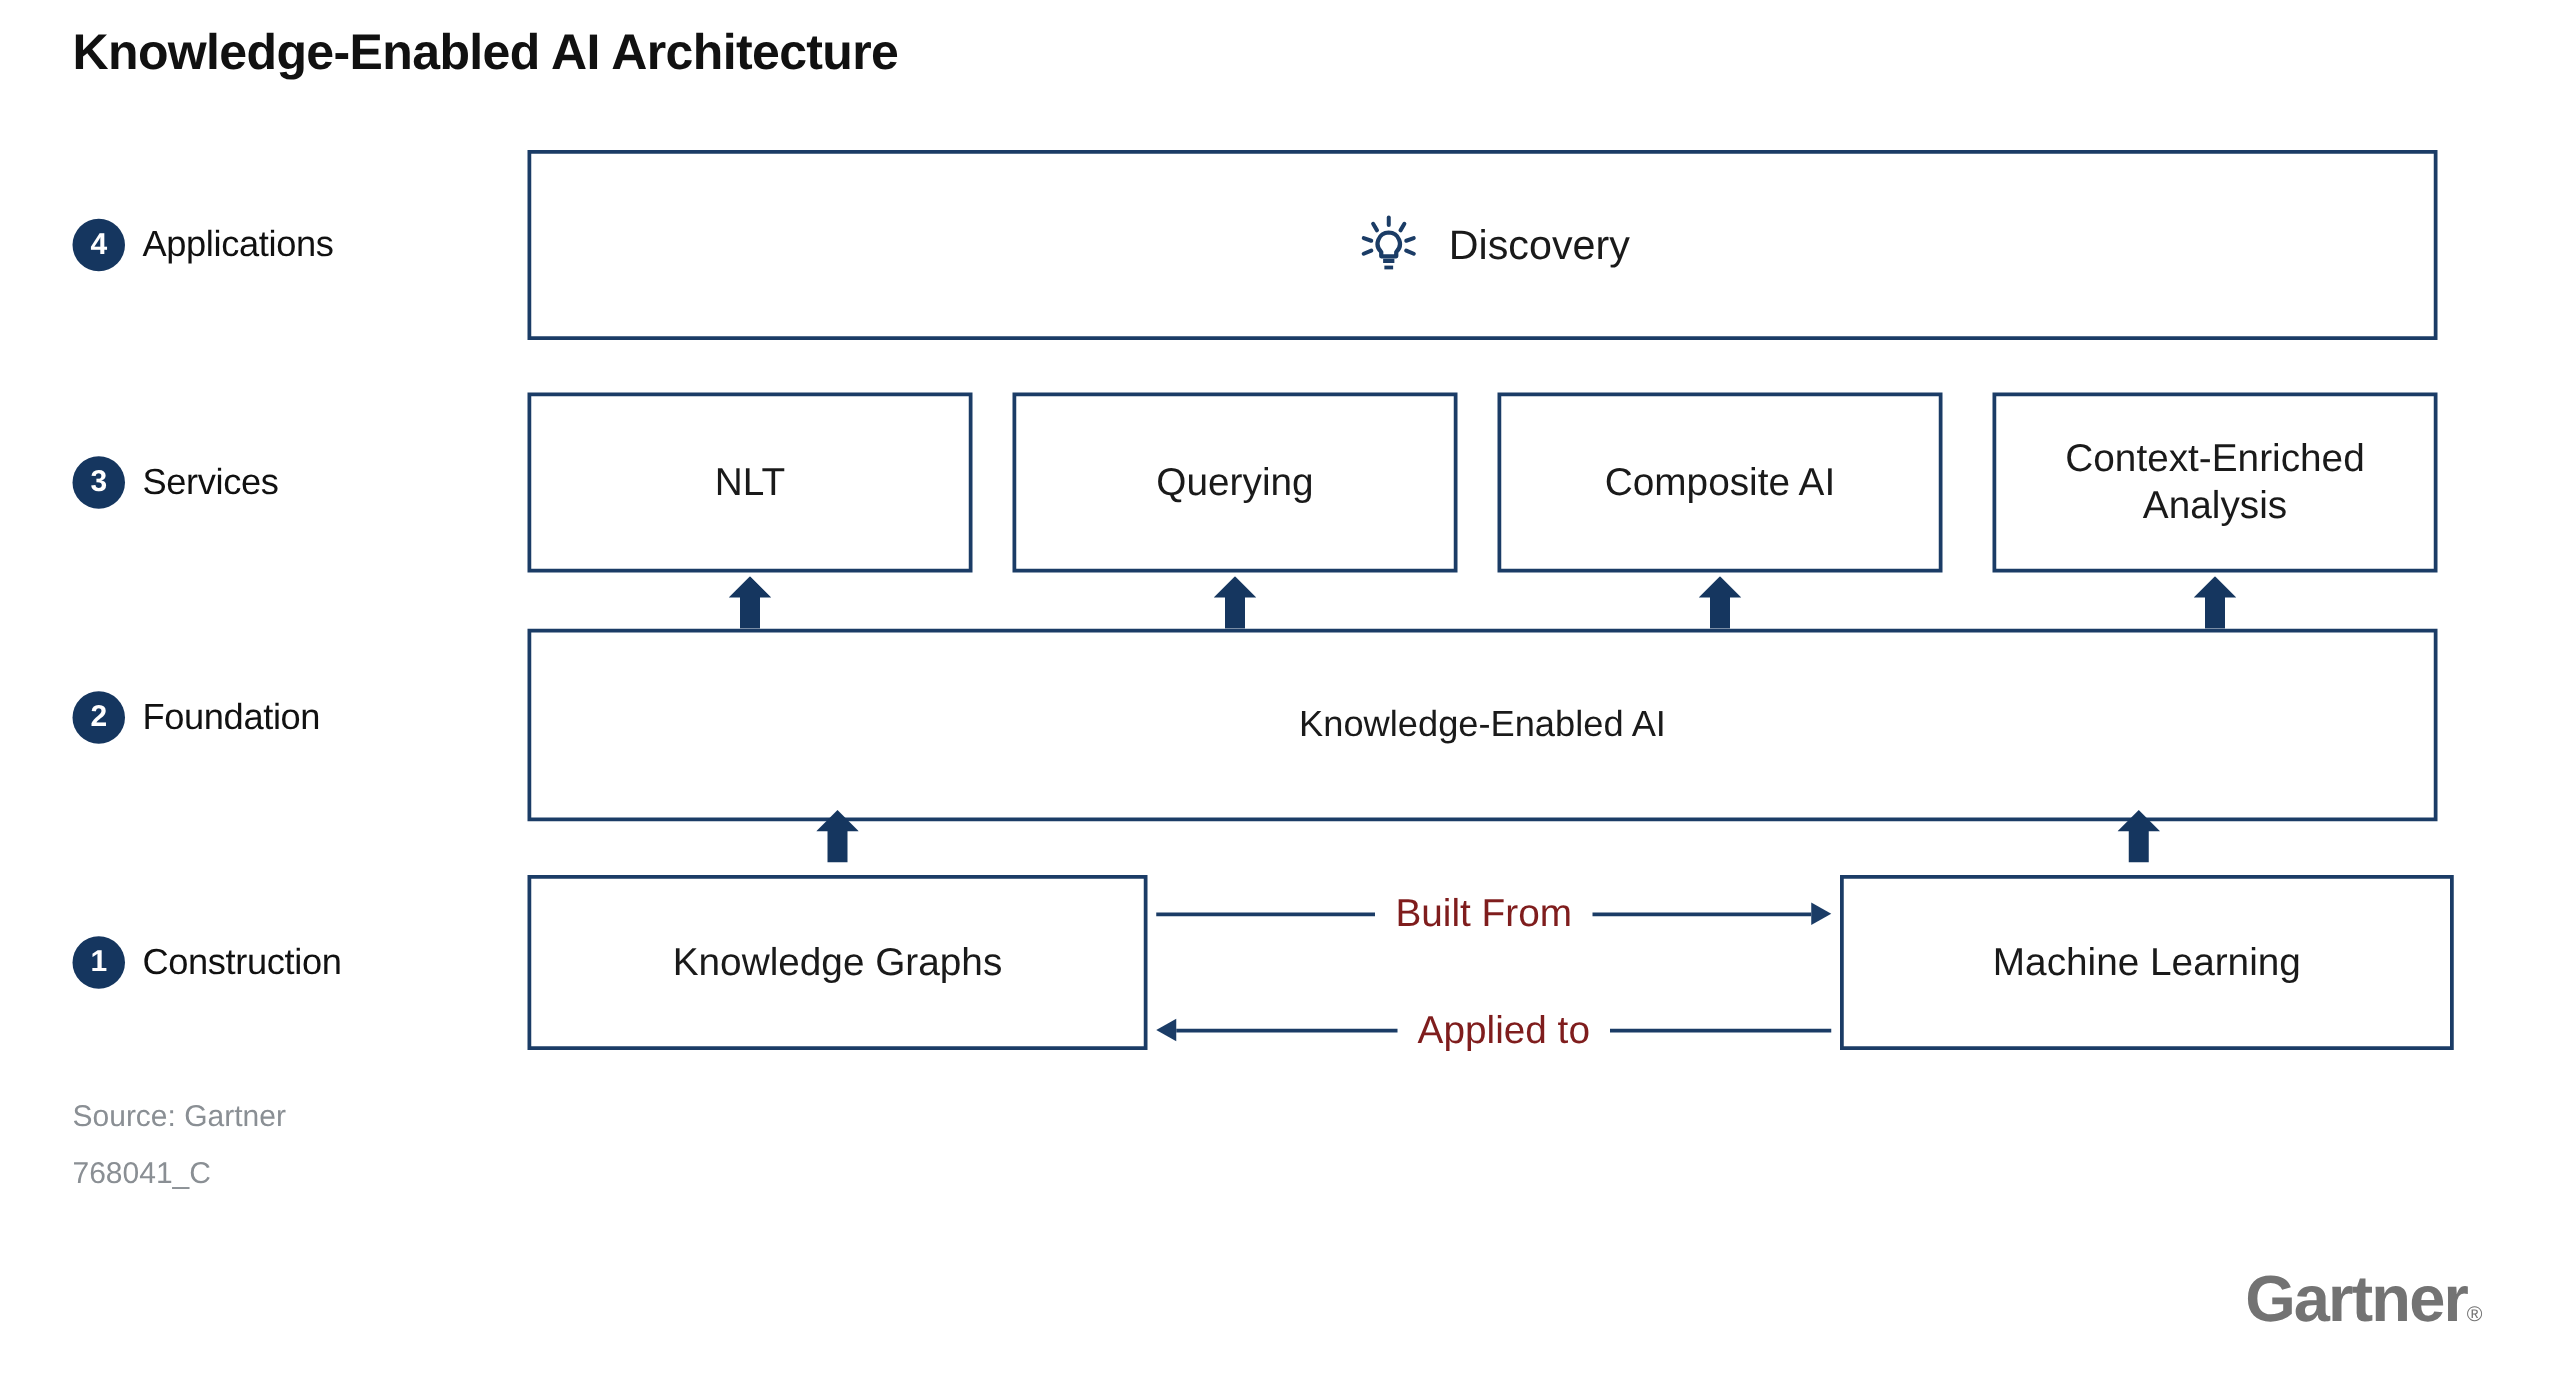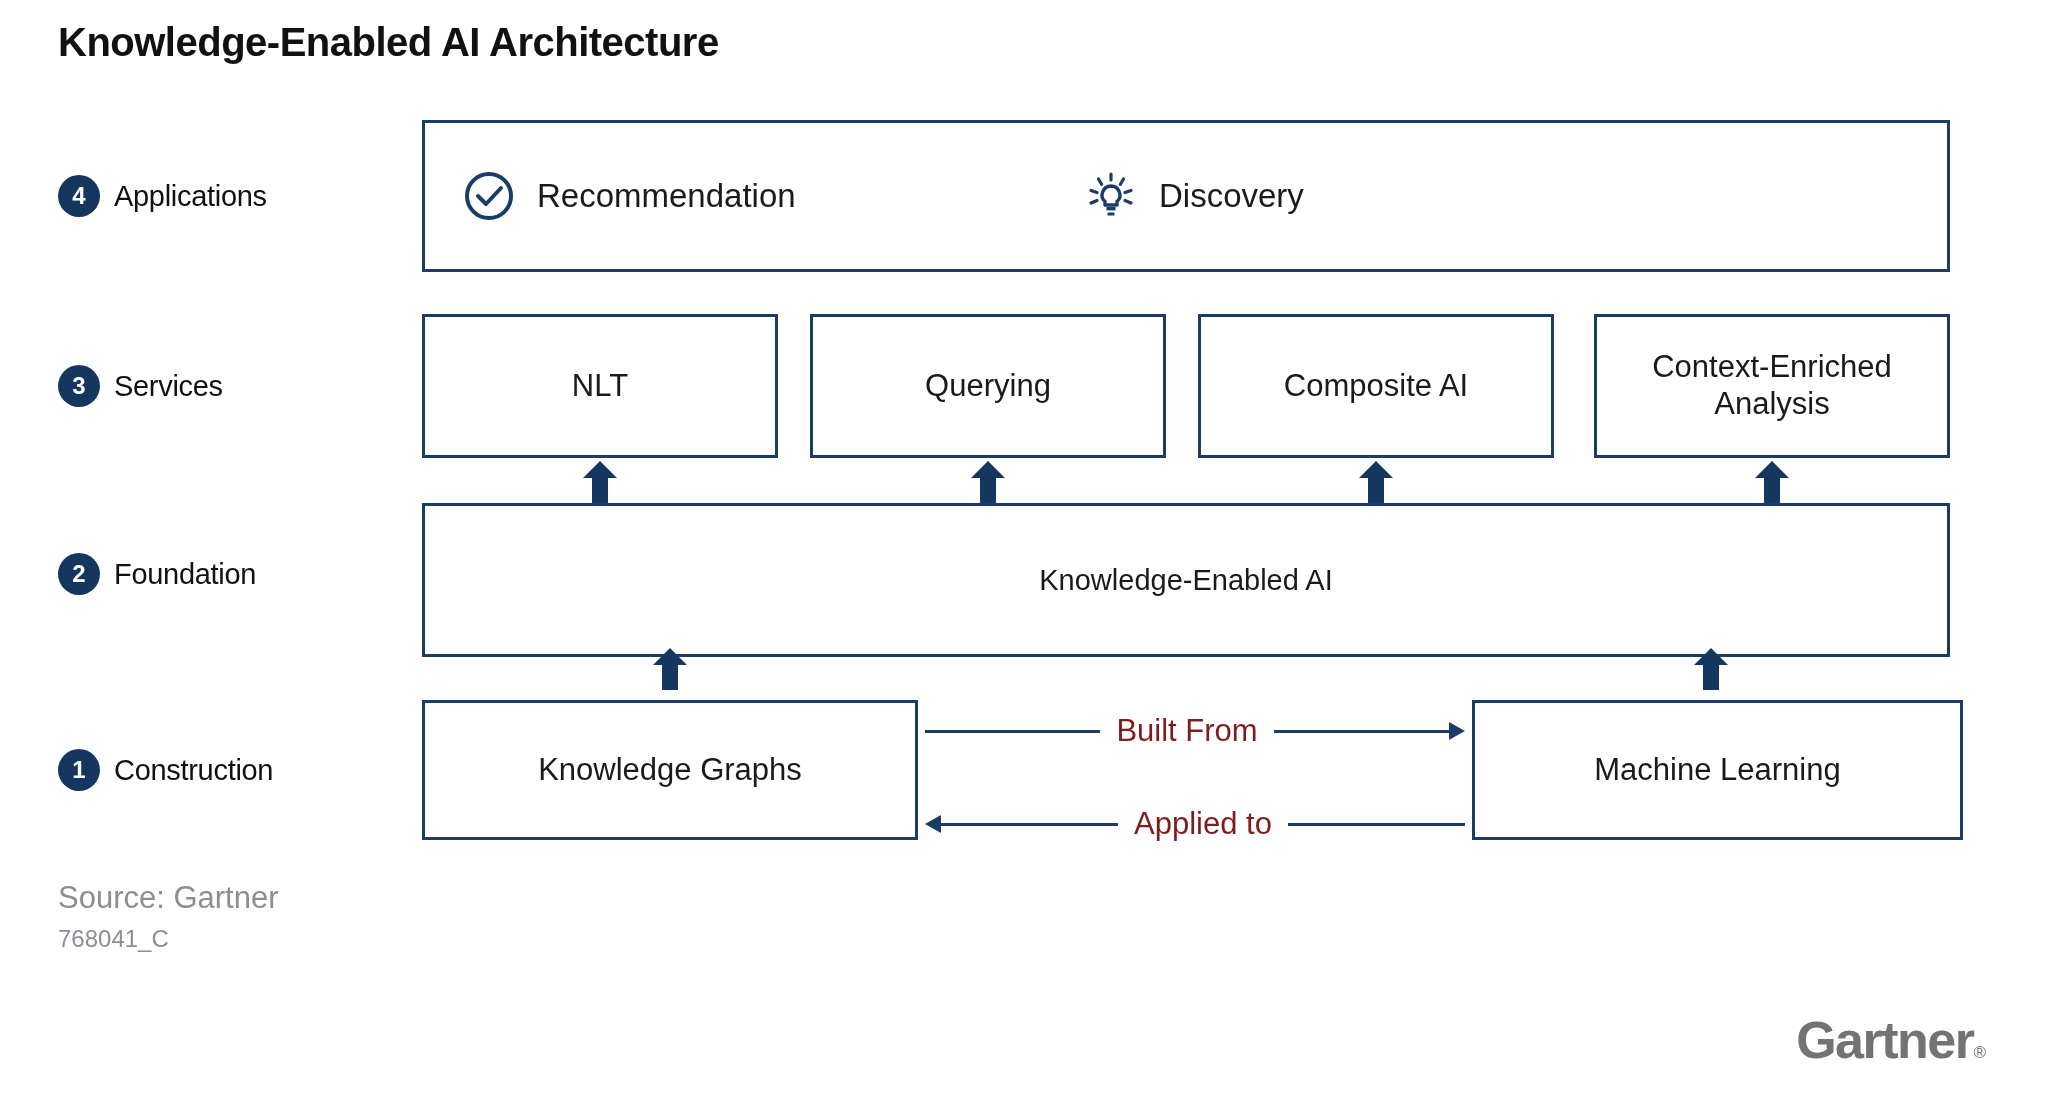--- a/index.html
+++ b/index.html
@@ -170,21 +170,21 @@
     border-top: 9px solid transparent;
     border-bottom: 9px solid transparent;
     border-right: 16px solid #1b3c66;
   }
 
   
   #source-note {
     position: absolute;
     left: 58px;
     top: 880px;
-    font-size: 31px;
+    font-size: 24px;
     color: #8a8f94;
   }
   #doc-id {
     position: absolute;
     left: 58px;
     top: 925px;
     font-size: 24px;
     color: #8a8f94;
   }
   #gartner-logo {
@@ -224,29 +224,20 @@
   <span class="row-label-text">Foundation</span>
 </div>
 
 <div class="row-label" style="top:748px;">
   <span class="badge">1</span>
   <span class="row-label-text">Construction</span>
 </div>
 
 <div id="applications-band">
 
-  <div class="app-item" id="app-item-0">
-    <span>
-      <svg class="icon-svg" width="52" height="52" viewBox="0 0 52 52">
-        <circle cx="26" cy="26" r="22" fill="none" stroke="#1b3c66" stroke-width="4"></circle>
-        <polyline points="15,26 23,34 38,18" fill="none" stroke="#1b3c66" stroke-width="4" stroke-linecap="round" stroke-linejoin="round"></polyline>
-      </svg>
-    </span>
-    <span class="app-label">Recommendation</span>
-  </div>
 
   <div class="app-item" id="app-item-1">
     <span>
       <svg class="icon-svg" width="52" height="52" viewBox="0 0 52 52">
         <path d="M26 16 a9 9 0 0 0 -6 15.6 v3.4 h12 v-3.4 A9 9 0 0 0 26 16 z" fill="none" stroke="#1b3c66" stroke-width="3.4" stroke-linejoin="round"></path>
         <rect x="21.5" y="37" width="9" height="3.4" fill="#1b3c66"></rect>
         <rect x="22.5" y="42.5" width="7" height="3" fill="#1b3c66"></rect>
         <g stroke="#1b3c66" stroke-width="3.2" stroke-linecap="round">
           <line x1="26" y1="4" x2="26" y2="10"></line>
           <line x1="13.5" y1="9" x2="16.6" y2="14.3"></line>

